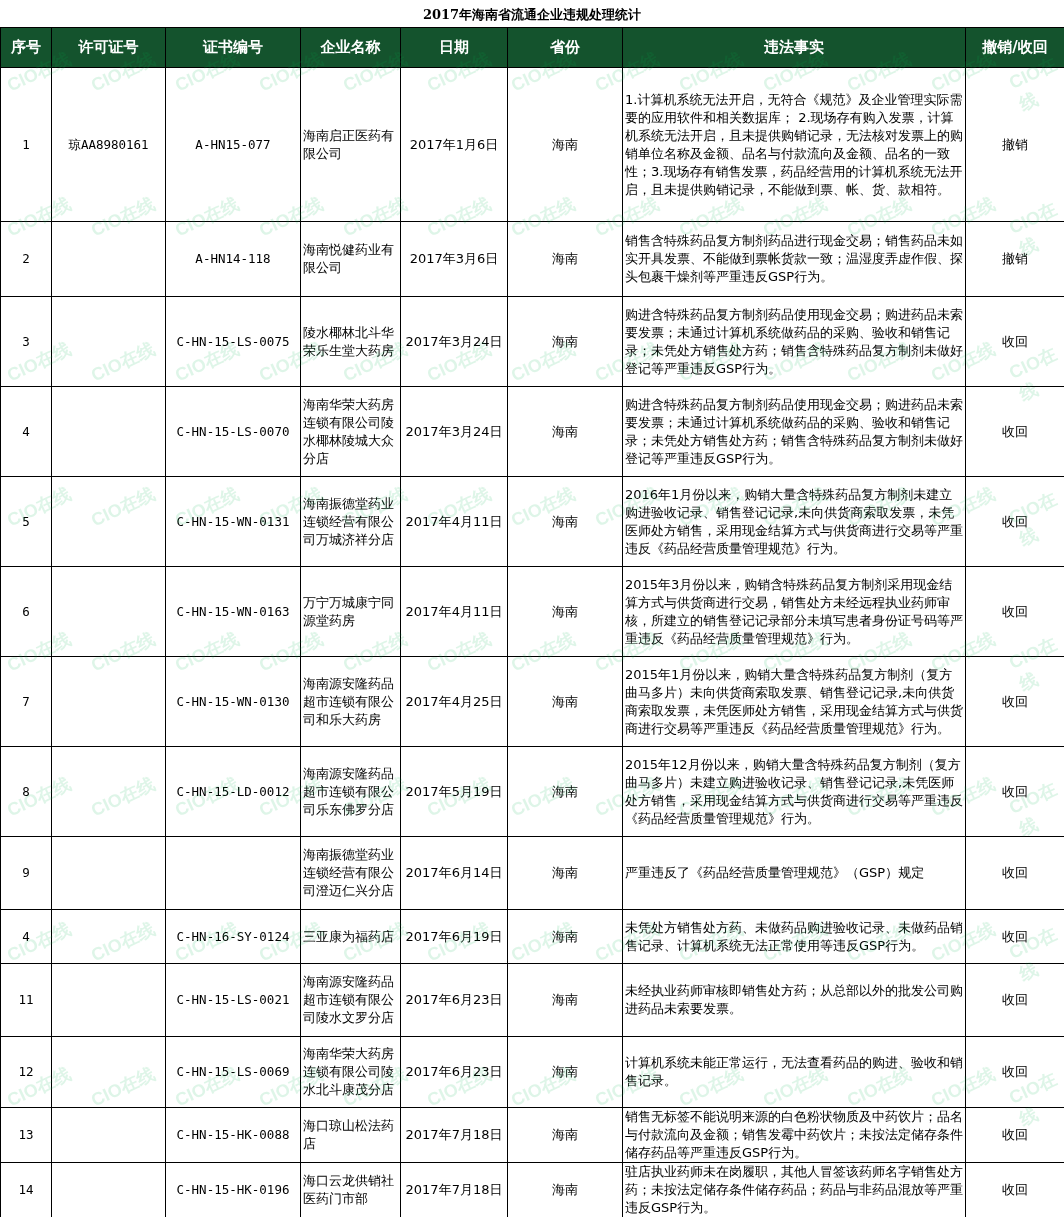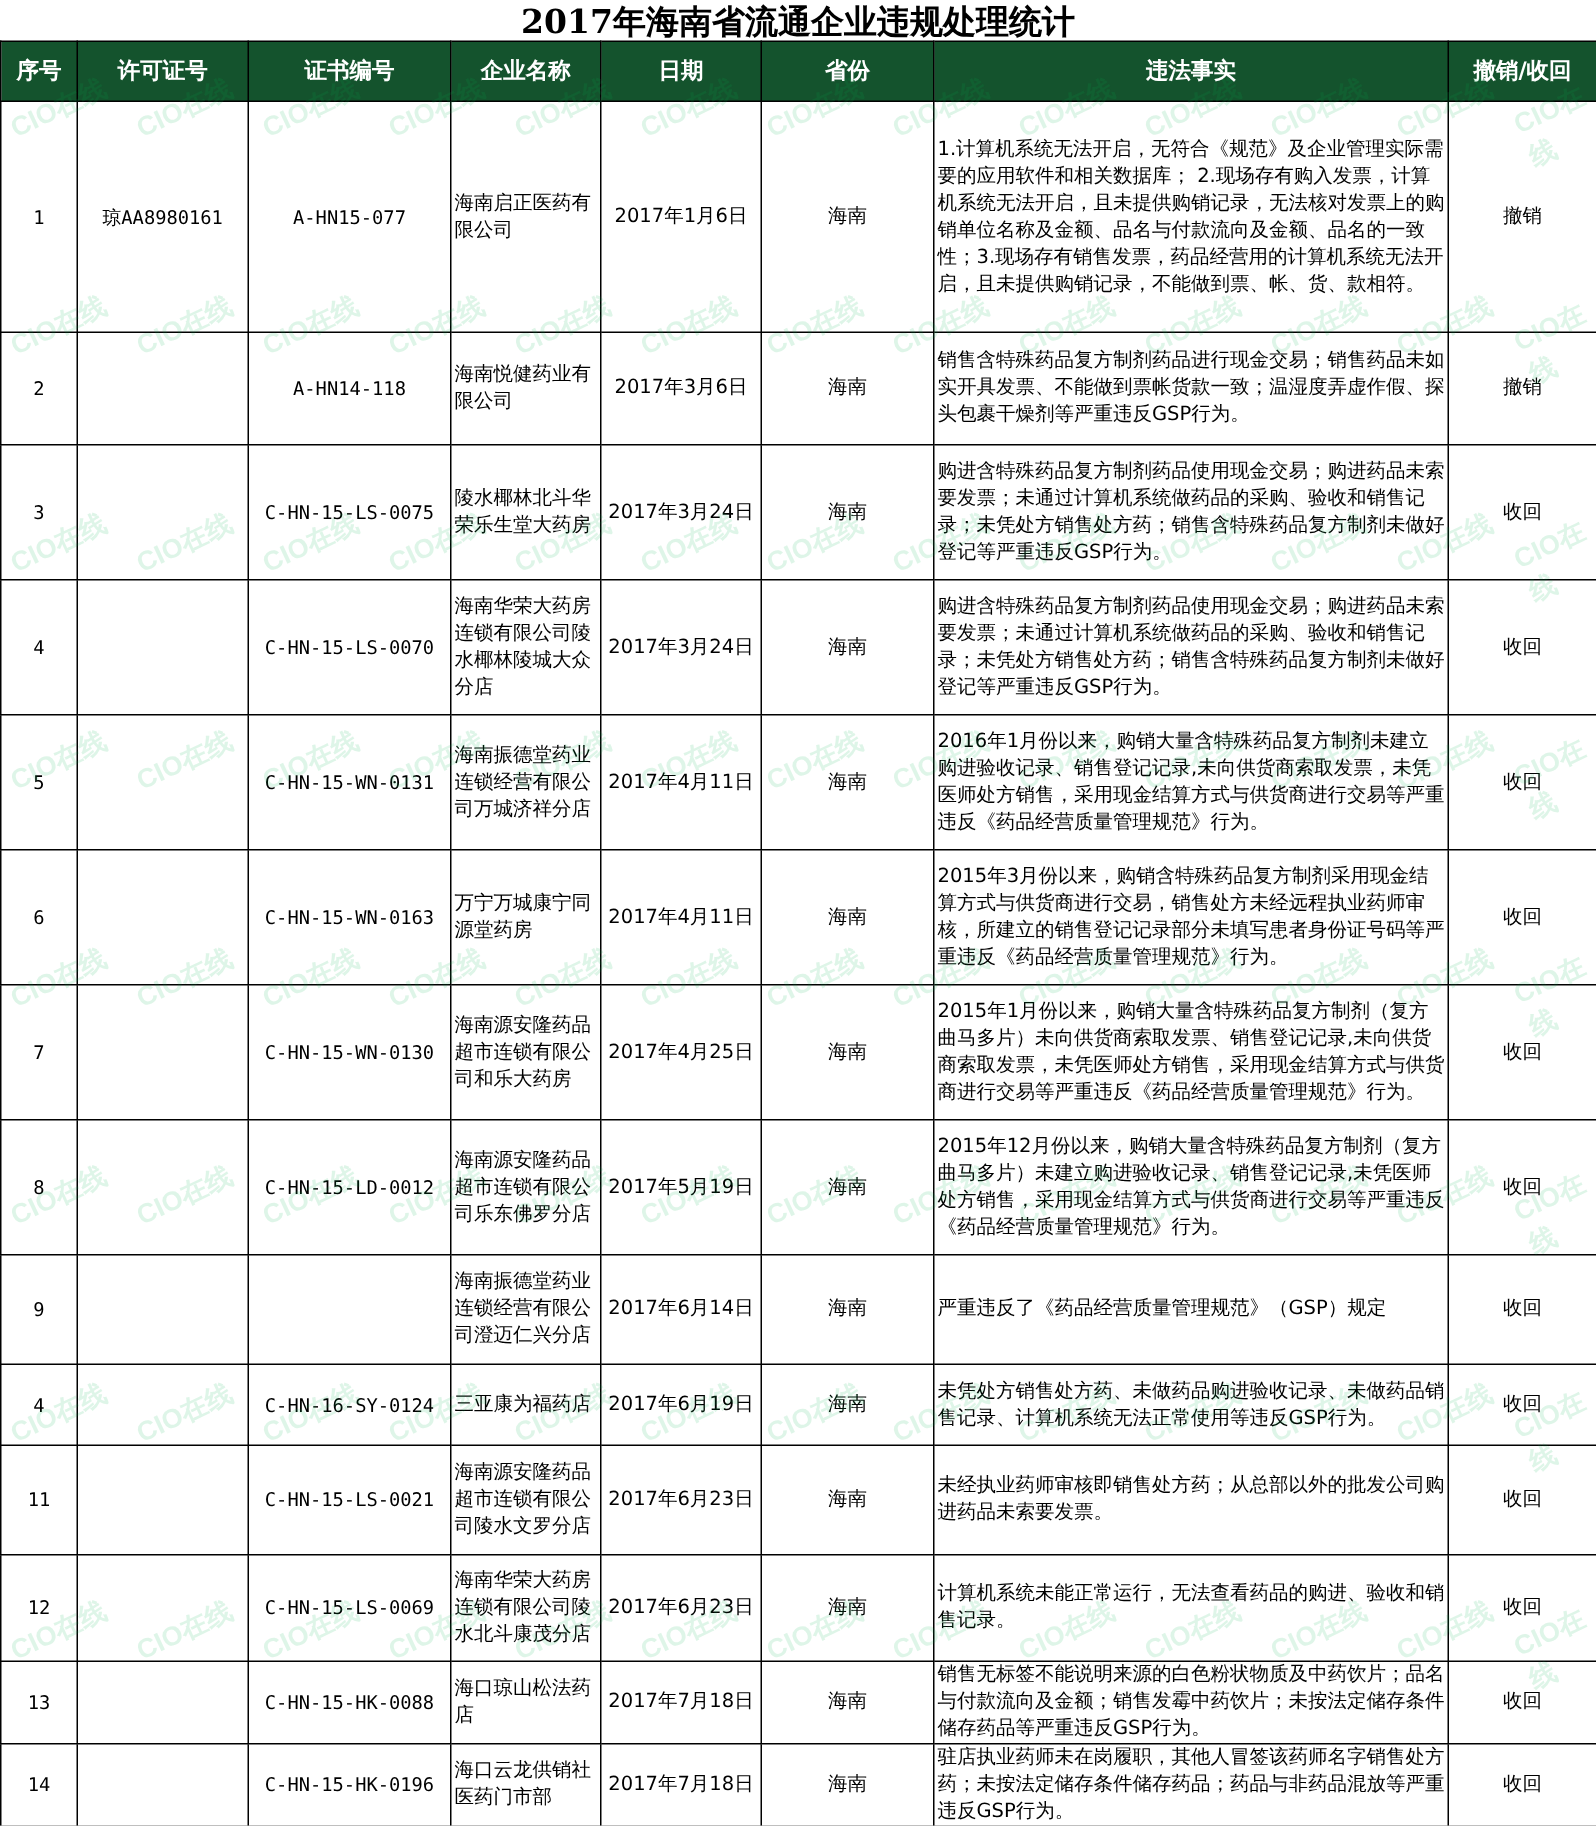--- a/index.html
+++ b/index.html
@@ -1,19 +1,19 @@
 <!DOCTYPE html>
 <html><head>
 <meta charset="utf-8">
 <style>
   html, body { margin:0; padding:0; background:#ffffff; }
   body { width:1064px; height:1217px; position:relative; overflow:hidden;
          font-family:"DejaVu Sans", "Liberation Sans", sans-serif; color:#000; }
   .title { position:absolute; left:0; top:0; width:1064px; height:28px;
-           text-align:center; font-size:22px; font-weight:bold; line-height:30px;
+           text-align:center; font-size:13px; font-weight:bold; line-height:30px;
            font-family:"DejaVu Serif", "Liberation Serif", serif; }
   table { position:absolute; left:0; top:27px; border-collapse:collapse; table-layout:fixed; width:1064px; }
   th, td { border:1.5px solid #000; padding:0; }
   th { background:#14532d; color:#fff; font-size:15px; font-weight:bold; height:39px; text-align:center; }
   td { font-size:13px; line-height:18px; vertical-align:middle; text-align:center; }
   td.left { text-align:left; padding-left:2px; padding-right:2px; }
   td.mono { font-family:"DejaVu Sans Mono", "Liberation Mono", monospace; font-size:12.5px; }
   .wm { position:absolute; color:rgba(0,176,80,0.13); font-size:18px; font-weight:bold;
         transform:rotate(-25deg); pointer-events:none; font-family:"Liberation Sans", sans-serif; }
 </style>

